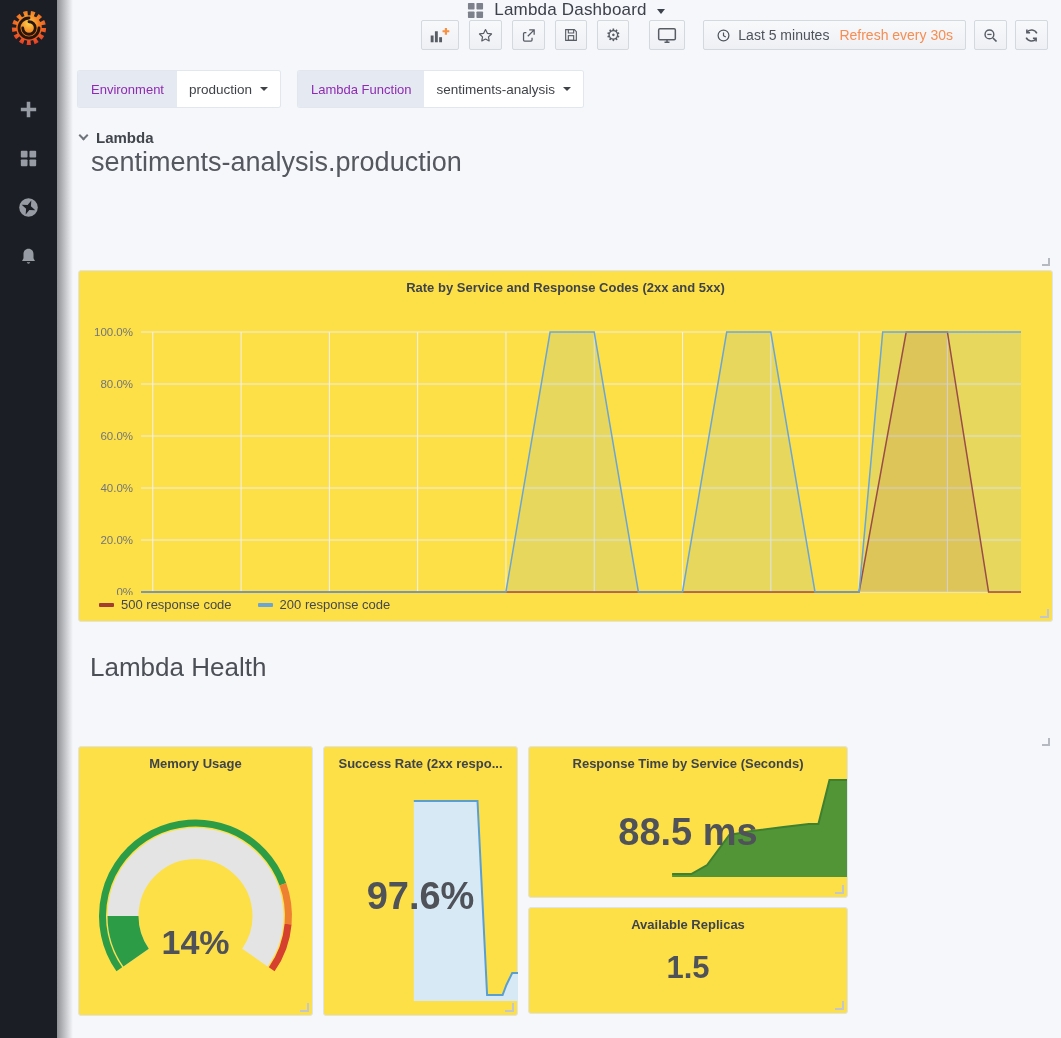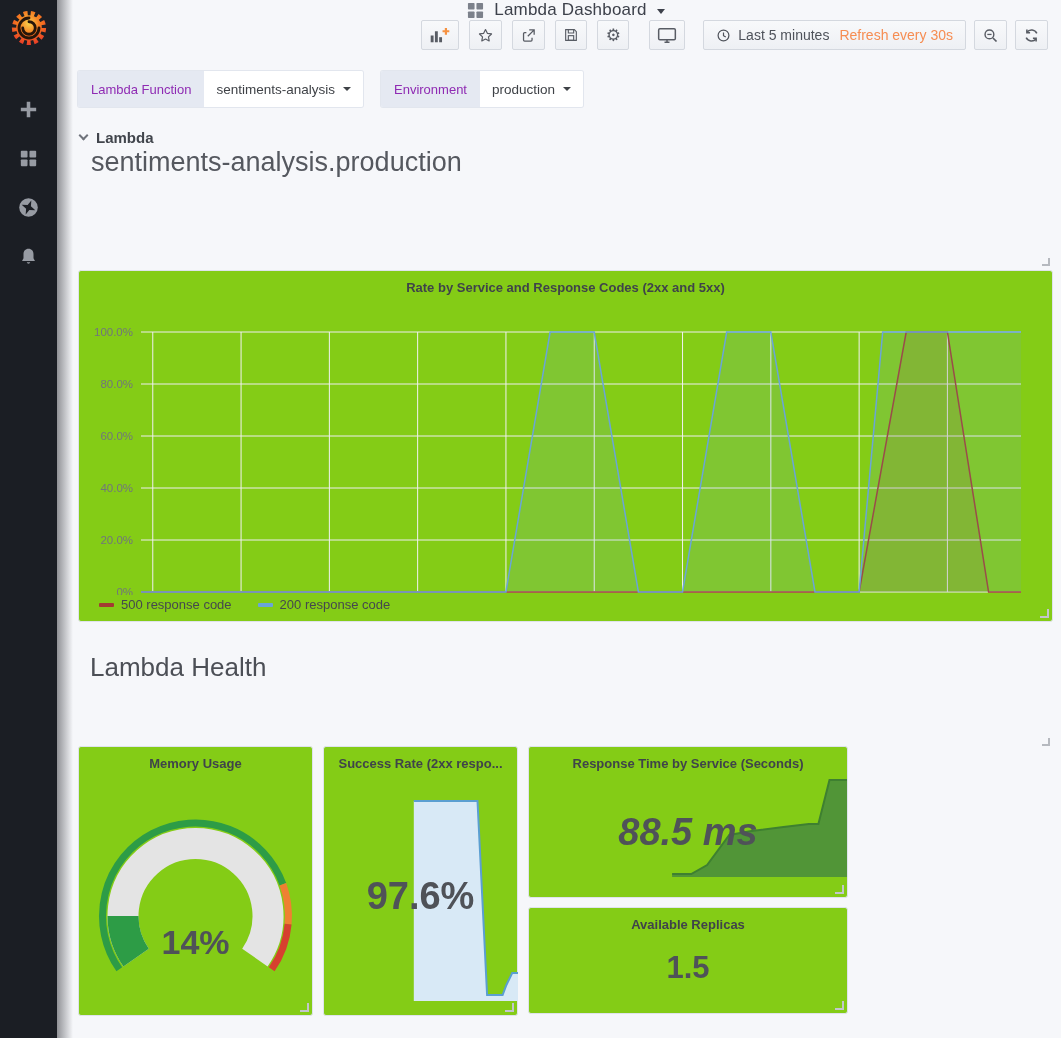--- a/index.html
+++ b/index.html
@@ -53,21 +53,21 @@
   .row-header { display:flex; align-items:center; gap:9px; margin:20px 0 0 23px; height:20px; cursor:pointer; }
   .chev { width:7px; height:7px; border-right:2px solid #6f737b; border-bottom:2px solid #6f737b;
           transform:rotate(45deg); margin-top:-4px; }
   .row-title { font-size:15px; font-weight:700; color:#41454c; }
 
   
   .text-panel { margin:0 8px 0 21px; height:122px; display:flex; align-items:flex-start; }
   .text-panel-content { font-size:27px; color:#55585f; padding-left:13px; }
 
   
-  .panel { position:relative; background:#84cc16; border:1px solid #dfe3ec; border-radius:3px; }
+  .panel { position:relative; background:#fde047; border:1px solid #dfe3ec; border-radius:3px; }
   .panel::after { content:""; position:absolute; right:3px; bottom:3px; width:7px; height:7px;
                   border-right:2px solid #c3c6cc; border-bottom:2px solid #c3c6cc; }
   .panel-title { text-align:center; font-size:13px; font-weight:700; color:#3f434a;
                  padding-top:9px; cursor:pointer; white-space:nowrap; overflow:hidden; }
 
   .row-handle { position:absolute; right:11px; width:8px; height:8px;
                 border-right:2px solid #b6b9bf; border-bottom:2px solid #b6b9bf; }
 
   
   .chart-panel { margin:1px 8px 0 21px; height:352px; }
@@ -85,21 +85,21 @@
   .hpanel { height:270px; }
   .pw1 { width:235px; } .pw2 { width:196px; } .pw3 { width:195px; }
   .right-col { width:320px; display:flex; flex-direction:column; gap:9px; }
   .pr1 { height:152px; } .pr2 { height:107px; }
   .green-panel { background:#7eb26d; border-color:#7eb26d; }
   .green-panel .panel-title { color:#3d4046; }
   .big-value { position:absolute; left:0; right:0; text-align:center; font-weight:700; color:#4f5258; }
   #gauge-value { top:176px; font-size:34px; }
   #cpu-value { top:122px; font-size:40px; }
   #success-value { top:128px; font-size:38px; z-index:2; }
-  #response-value { top:64px; font-size:38px; z-index:2;font-style:italic; }
+  #response-value { top:64px; font-size:38px; z-index:2; }
   #replicas-value { top:42px; font-size:31px; }
   #gauge-svg { display:block; margin-top:2px; }
   #success-spark { position:absolute; left:1px; bottom:12px; }
   #response-spark { position:absolute; left:0px; bottom:12px; }
 </style>
 </head>
 <body>
 
 <div class="app">
 
@@ -246,30 +246,30 @@
                 <path d="M4.5 15a8.3 8.3 0 0 0 14 1.5" fill="none" stroke="currentColor" stroke-width="2.2"></path>
                 <path d="M18.5 20.5V16H14" fill="none" stroke="currentColor" stroke-width="2.2"></path>
               </svg>
           </span>
         </div>
       </div>
     </header>
 
     <div class="filters">
       <div class="var-control">
+        <span class="var-label">Environment</span>
+        <span class="var-value">
+          <span>production</span>
+          <span class="dd-caret"></span>
+        </span>
+      </div>
+      <div class="var-control">
         <span class="var-label">Lambda Function</span>
         <span class="var-value">
           <span>sentiments-analysis</span>
-          <span class="dd-caret"></span>
-        </span>
-      </div>
-      <div class="var-control">
-        <span class="var-label">Environment</span>
-        <span class="var-value">
-          <span>production</span>
           <span class="dd-caret"></span>
         </span>
       </div>
     </div>
 
     <div class="row-header">
       <span class="chev"></span>
       <span class="row-title">Lambda</span>
     </div>
 

